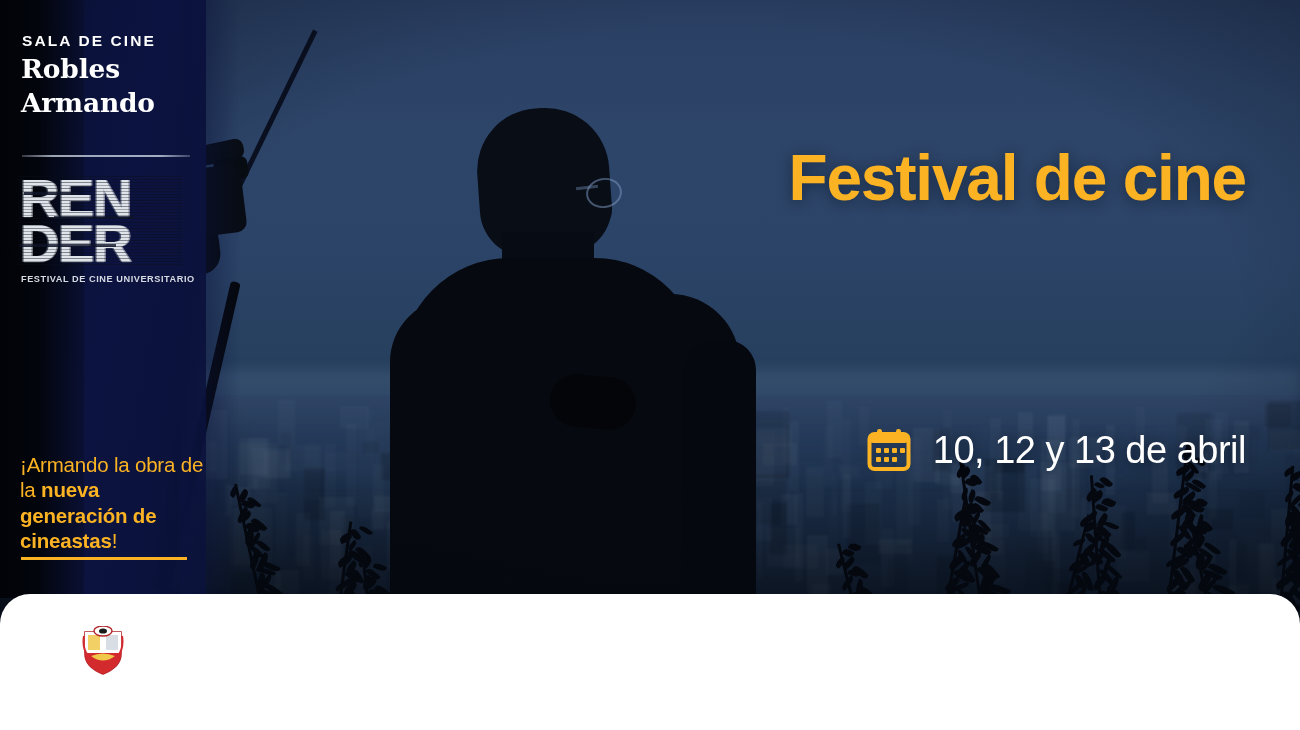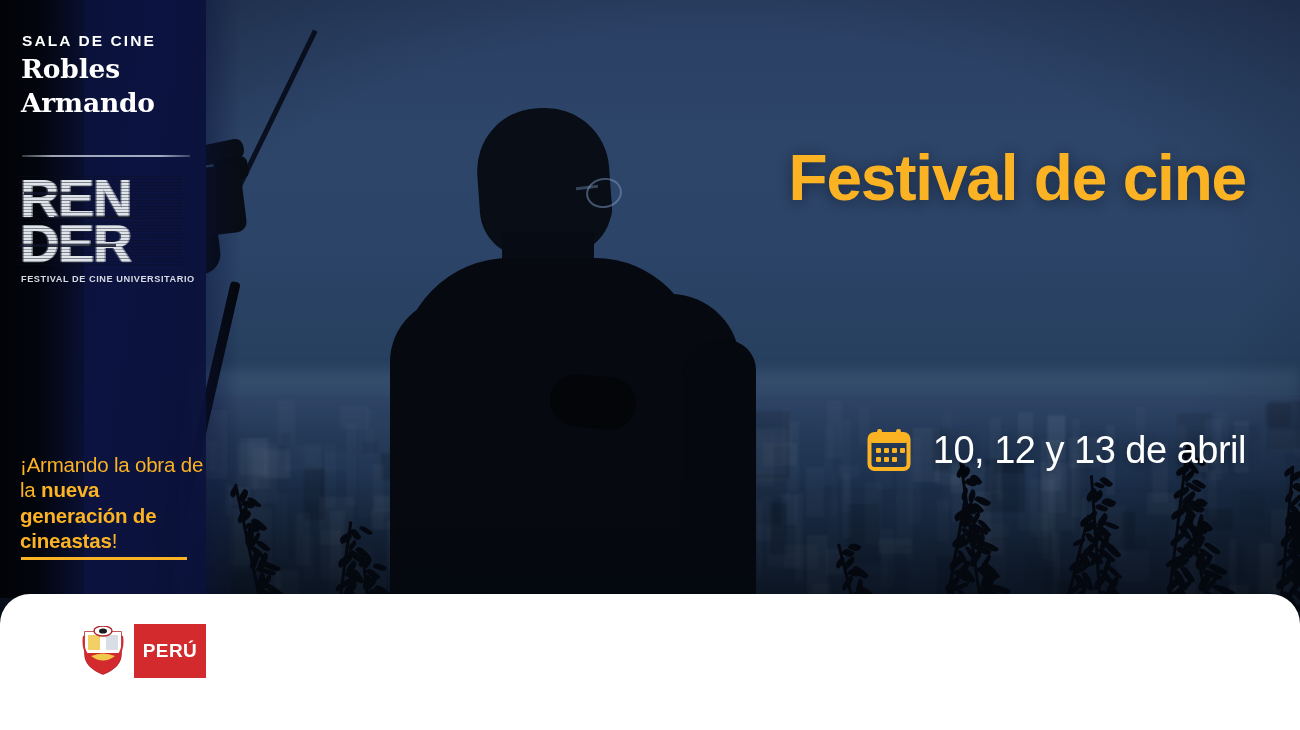--- a/index.html
+++ b/index.html
@@ -1170,17 +1170,16 @@
         <path d="M21 6 h18 v20 h-18 Z" fill="#ffffff"></path>
         <path d="M3 27 h36 v1 c0 10 -8 16 -18 20 C11 44 3 38 3 28 Z" fill="#d32a2e"></path>
         <rect x="6" y="9" width="12" height="15" fill="#f0c84a" opacity=".85"></rect>
         <rect x="24" y="9" width="12" height="15" fill="#cfd6de" opacity=".8"></rect>
         <path d="M9 30 q12 -5 24 0 q-12 9 -24 0 Z" fill="#f0c84a"></path>
         <ellipse cx="21" cy="5" rx="9" ry="5" fill="#ffffff" stroke="#b3262b" stroke-width="1.4"></ellipse>
         <ellipse cx="21" cy="5" rx="4" ry="2.6" fill="#1a1a1a"></ellipse>
         <path d="M2 10 q-2 12 4 20" stroke="#d32a2e" stroke-width="2" fill="none"></path>
         <path d="M40 10 q2 12 -4 20" stroke="#d32a2e" stroke-width="2" fill="none"></path>
       </svg>
-      <div class="peru-box">PERÚ</div>
     </div>
 
   </div>
 </div>
 
 </body></html>

